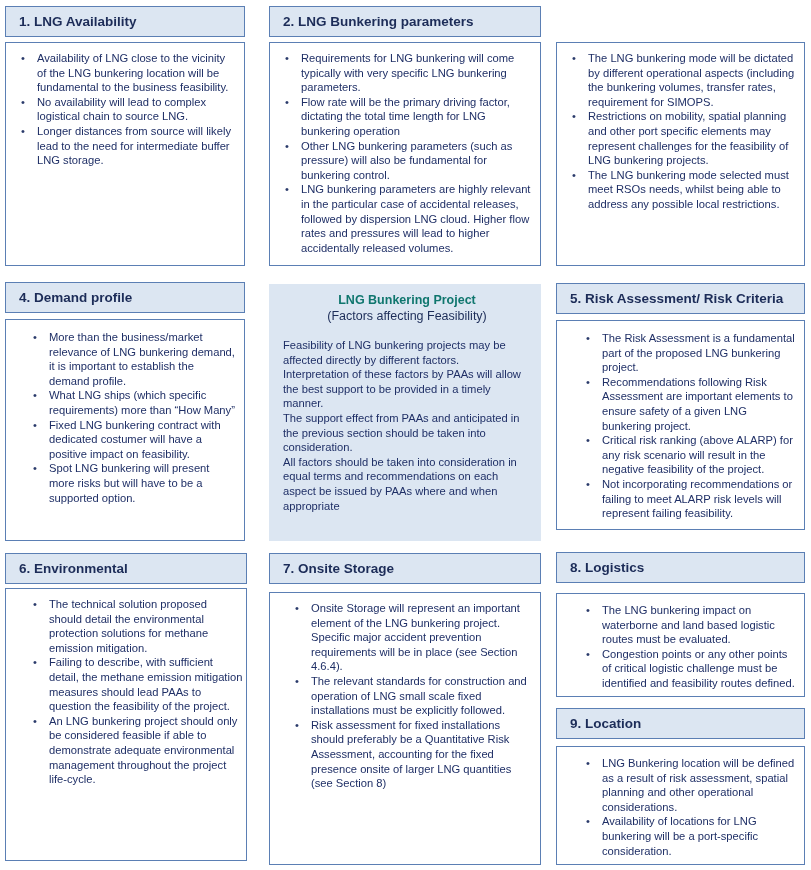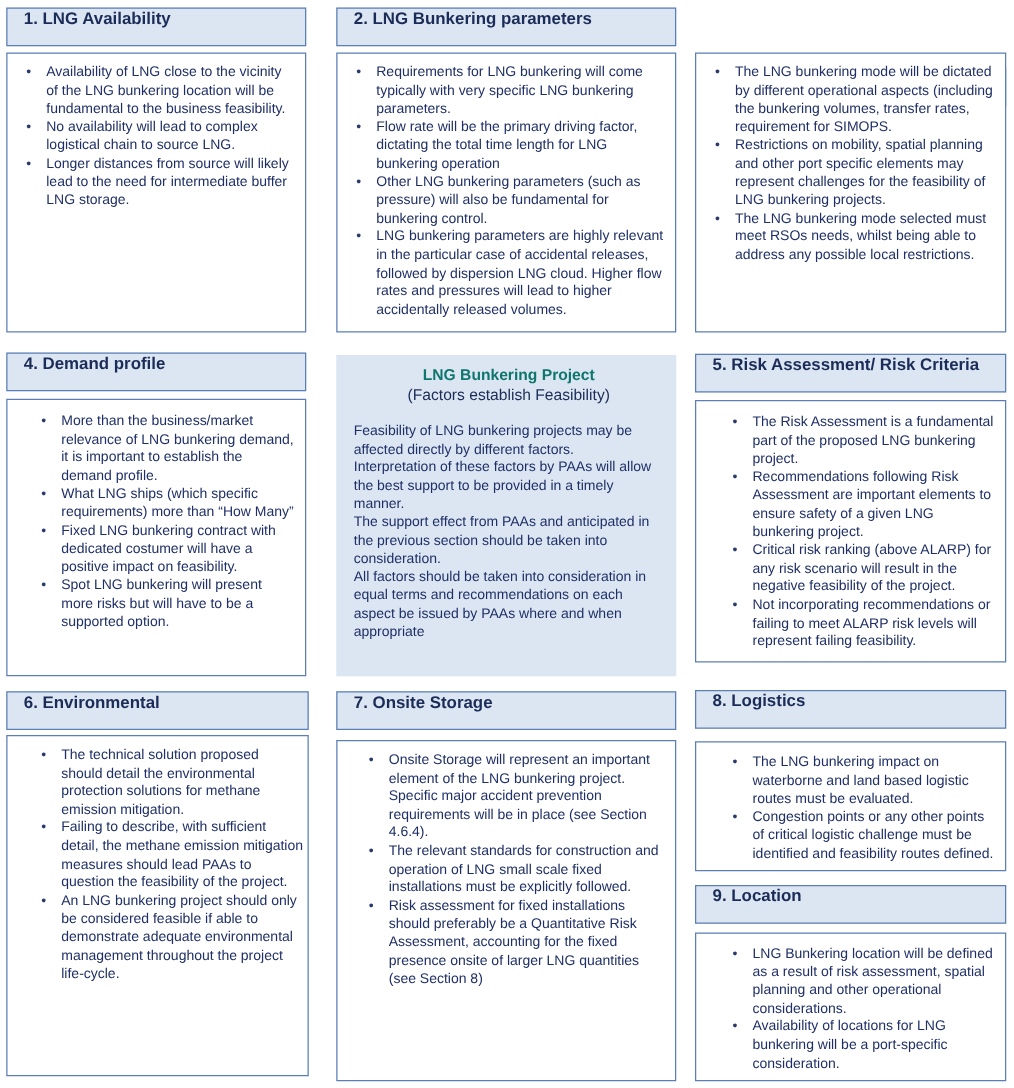--- a/index.html
+++ b/index.html
@@ -1,20 +1,20 @@
 <!DOCTYPE html>
 <html><head>
 <meta charset="utf-8">
 <style>
   html, body { margin: 0; padding: 0; background: #ffffff; }
   body { width: 811px; height: 870px; position: relative; overflow: hidden;
          font-family: "Liberation Sans", sans-serif; color: #1f2f5c; }
   .hdr { position: absolute; box-sizing: border-box; background: #dce6f2;
          border: 1.5px solid #5b7fb4; font-weight: bold; font-size: 13.5px;
-         color: #1c2c58; padding-left: 13px; display: flex; }
+         color: #1c2c58; padding-left: 13px; display: flex; align-items: center; }
   .body { position: absolute; box-sizing: border-box; background: #ffffff;
           border: 1.5px solid #5b7fb4; font-size: 11.2px; line-height: 14.6px;
           color: #1f2f66; }
   .body ul { margin: 0; padding: 0; list-style: none; }
   .body li { position: relative; }
   .body li::before { content: "\2022"; position: absolute; left: -16px; top: 0; color: #2a3a6a; }
   .center { position: absolute; box-sizing: border-box; background: #dce6f2;
             font-size: 11.2px; line-height: 14.6px; color: #1f2f66; }
   .center .t1 { text-align: center; font-weight: bold; font-size: 12.5px; line-height: 16px; color: #0f766e; }
   .center .t2 { text-align: center; font-size: 12.5px; line-height: 16px; color: #1c2c58; margin-bottom: 14px; }
@@ -64,21 +64,21 @@
   <ul>
     <li>More than the business/market relevance of LNG bunkering demand, it is important to establish the demand profile.</li>
     <li>What LNG ships (which specific requirements) more than “How Many”</li>
     <li>Fixed LNG bunkering contract with dedicated costumer will have a positive impact on feasibility.</li>
     <li>Spot LNG bunkering will present more risks but will have to be a supported option.</li>
   </ul>
 </div>
 
 <div class="center" style="left:269px;top:284px;width:272px;height:257px;padding:8px 10px 0 14px;">
   <div class="t1">LNG Bunkering Project</div>
-  <div class="t2">(Factors establish Feasibility)</div>
+  <div class="t2">(Factors affecting Feasibility)</div>
   <p>Feasibility of LNG bunkering projects may be affected directly by different factors.</p>
   <p>Interpretation of these factors by PAAs will allow the best support to be provided in a timely manner.</p>
   <p>The support effect from PAAs and anticipated in the previous section should be taken into consideration.</p>
   <p>All factors should be taken into consideration in equal terms and recommendations on each aspect be issued by PAAs where and when appropriate</p>
 </div>
 
 <div class="hdr" style="left:556px;top:283px;width:249px;height:31px;">
   <span>5. Risk Assessment/ Risk Criteria</span>
 </div>
 <div class="body" style="left:556px;top:320px;width:249px;height:210px;padding:10px 6px 0 45px;">

